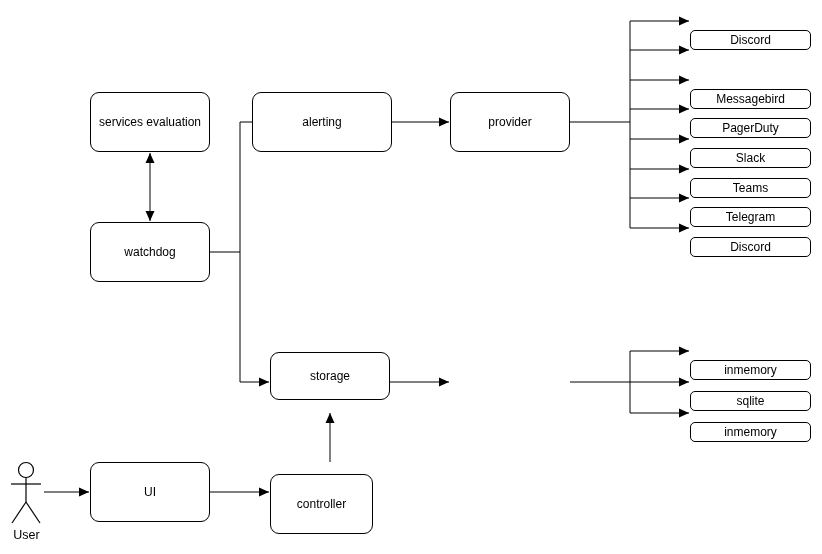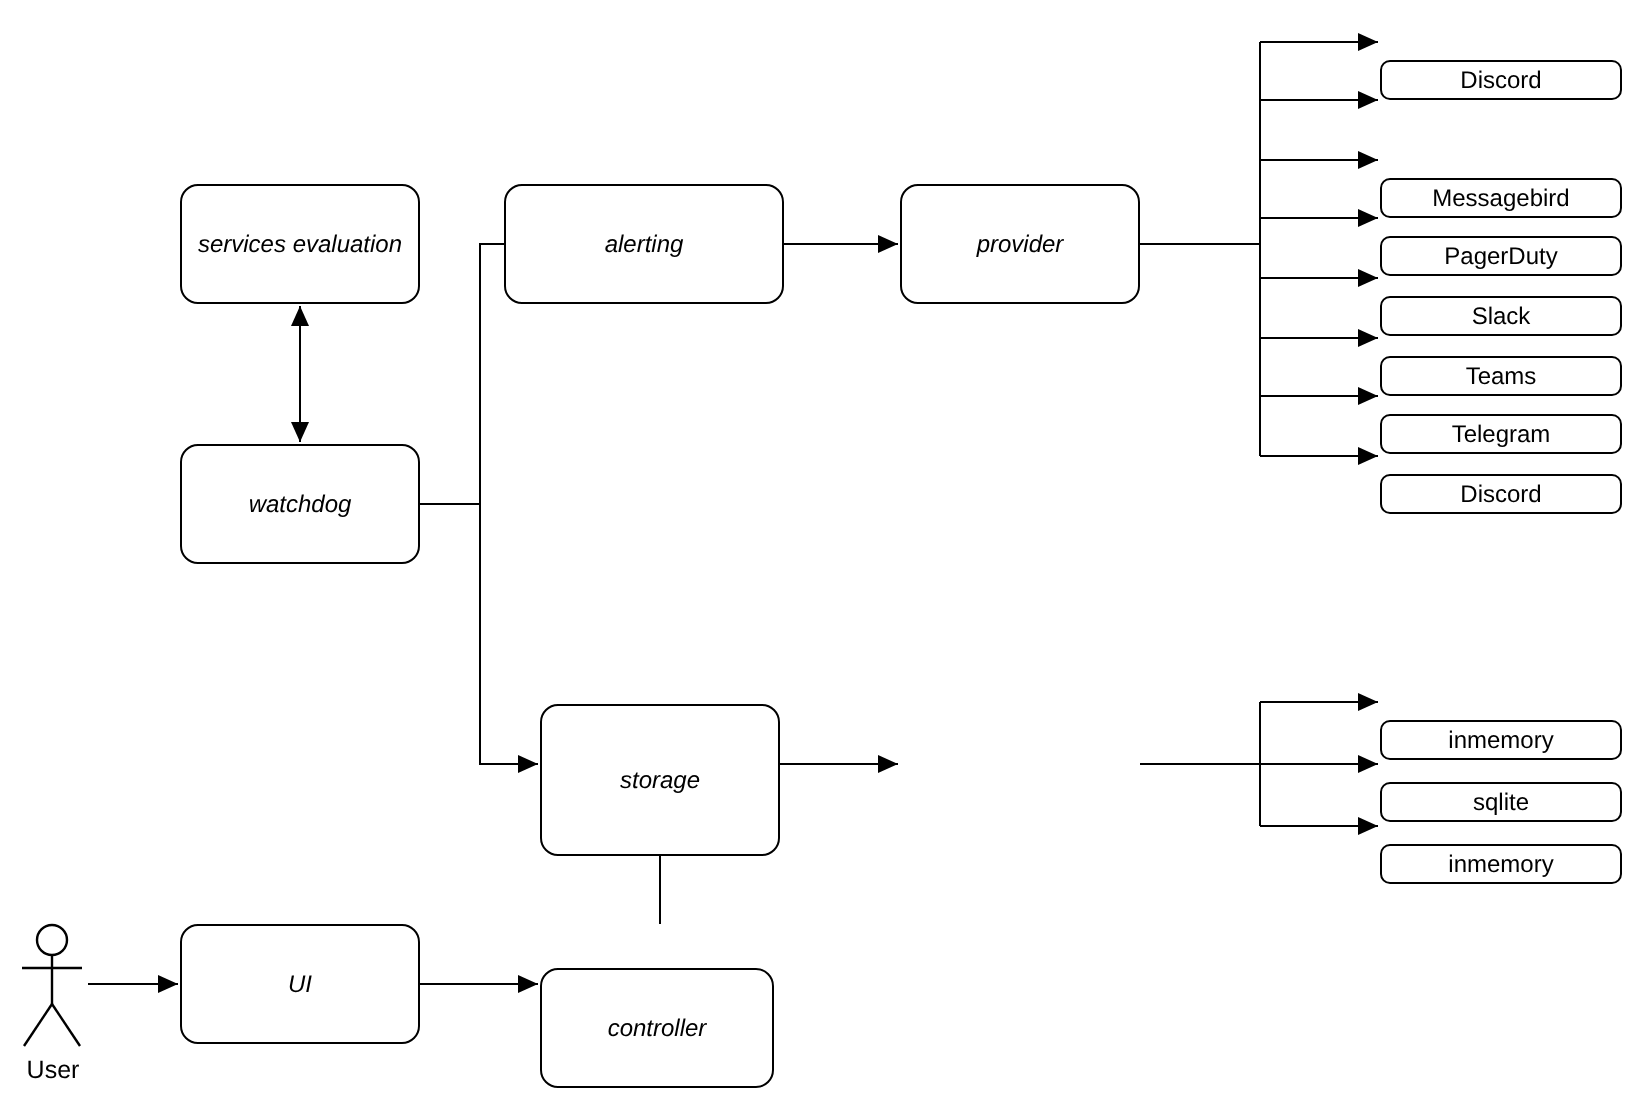--- a/index.html
+++ b/index.html
@@ -27,21 +27,20 @@
     border: 1px solid #000000;
     border-radius: 9px;
     background: #ffffff;
     display: flex;
     align-items: center;
     justify-content: center;
     font-size: 12px;
     line-height: 1.2;
     text-align: center;
     white-space: nowrap;
-    font-style: italic;
   }
   .leaf {
     position: absolute;
     box-sizing: border-box;
     left: 690px;
     width: 121px;
     height: 20px;
     border: 1px solid #000000;
     border-radius: 5px;
     background: #ffffff;
@@ -115,23 +114,23 @@
       <line x1="11" y1="484" x2="41" y2="484"></line>
       <line x1="26" y1="502" x2="12" y2="523"></line>
       <line x1="26" y1="502" x2="40" y2="523"></line>
     </g>
   </svg>
 
   <div class="node" style="left:90px; top:92px; width:120px; height:60px">services evaluation</div>
   <div class="node" style="left:90px; top:222px; width:120px; height:60px">watchdog</div>
   <div class="node" style="left:252px; top:92px; width:140px; height:60px">alerting</div>
   <div class="node" style="left:450px; top:92px; width:120px; height:60px">provider</div>
-  <div class="node" style="left:270px; top:352px; width:120px; height:76px">storage</div>
+  <div class="node" style="left:270px; top:352px; width:120px; height:48px">storage</div>
   <div class="node" style="left:90px; top:462px; width:120px; height:60px">UI</div>
-  <div class="node" style="left:270px; top:484px; width:117px; height:60px">controller</div>
+  <div class="node" style="left:270px; top:474px; width:103px; height:60px">controller</div>
 
   <div class="leaf" style="top:11px">Discord</div>
   <div class="leaf" style="top:70px">Messagebird</div>
   <div class="leaf" style="top:99px">PagerDuty</div>
   <div class="leaf" style="top:129px">Slack</div>
   <div class="leaf" style="top:159px">Teams</div>
   <div class="leaf" style="top:188px">Telegram</div>
   <div class="leaf" style="top:218px">Discord</div>
 
   <div class="leaf" style="top:341px">inmemory</div>

